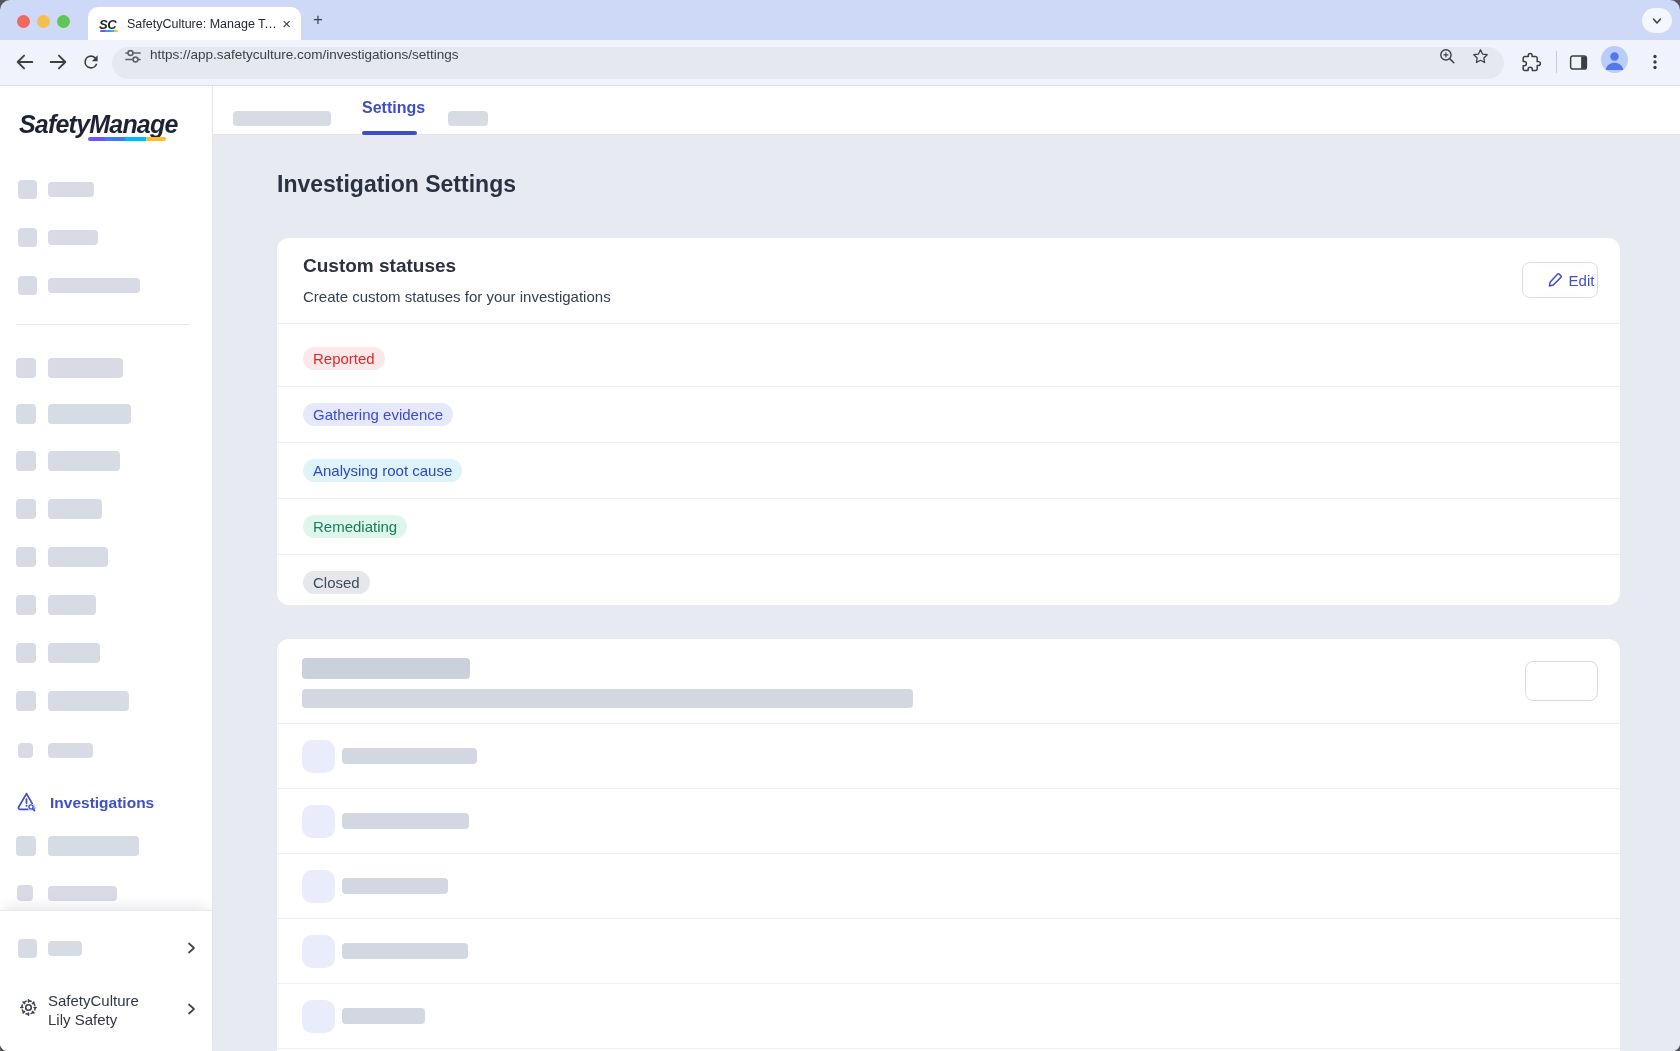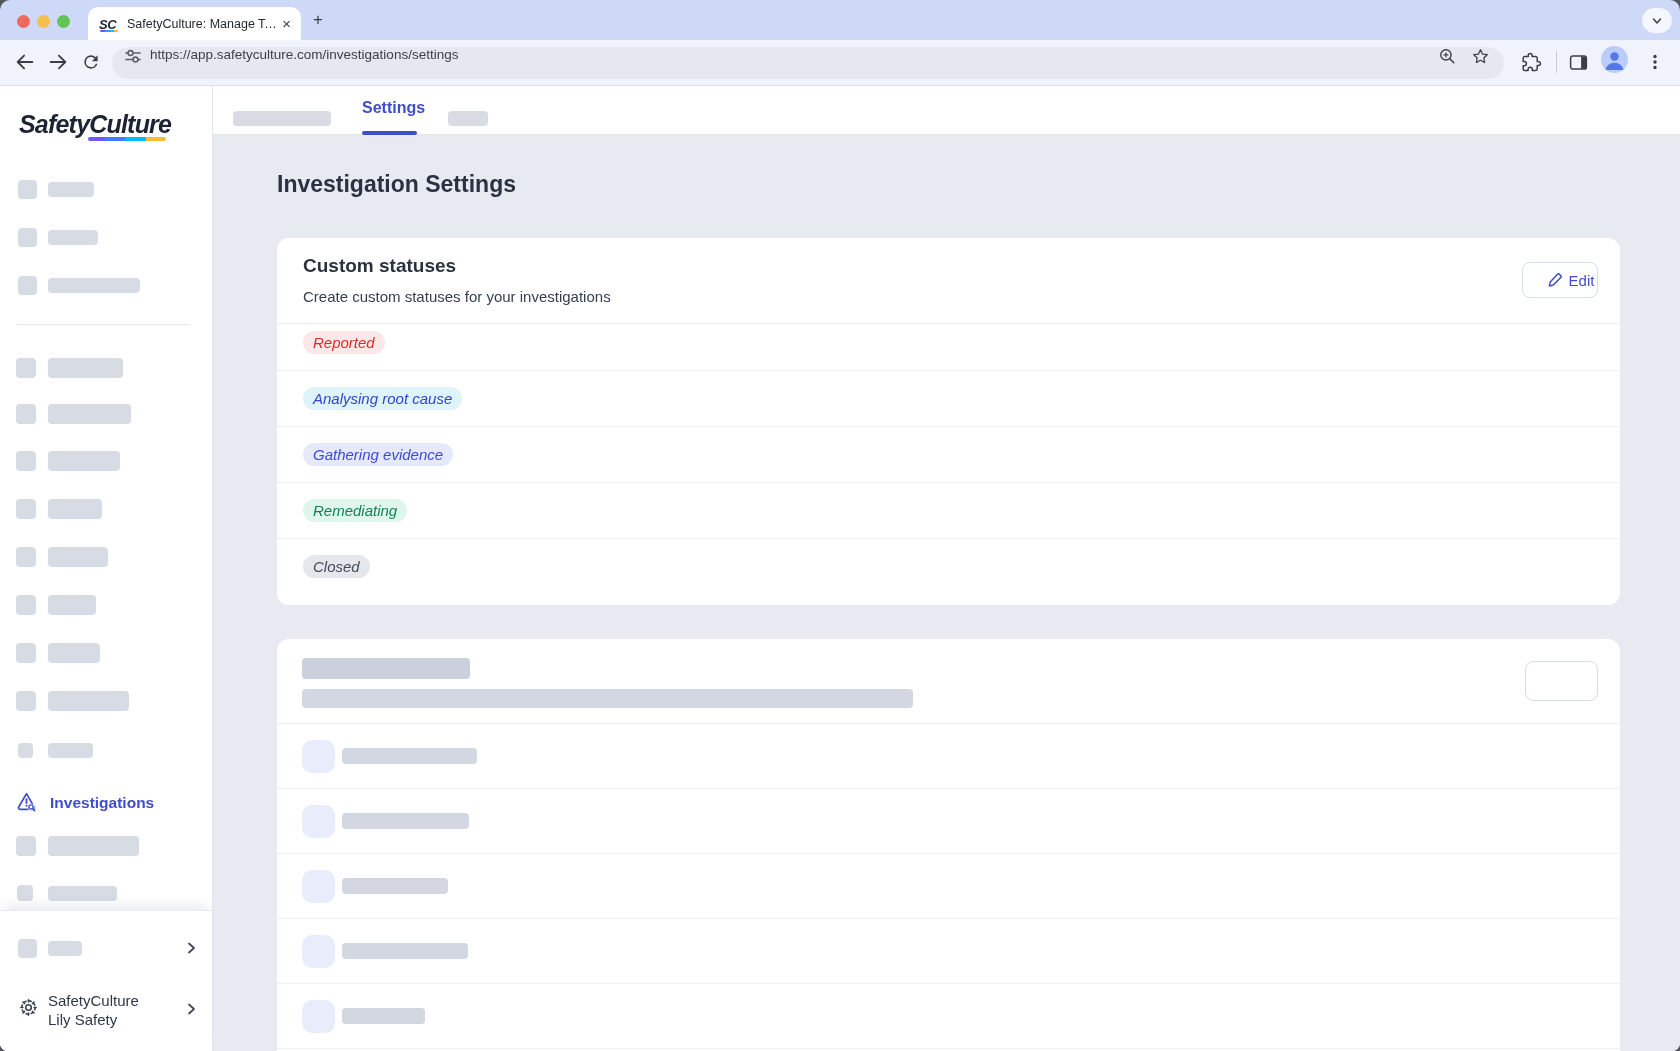--- a/index.html
+++ b/index.html
@@ -52,21 +52,21 @@
   .tabbar .underline { position:absolute; left:149px; top:45px; width:55px; height:3.5px; border-radius:2px; background:#3E4EC8; }
   .content { position:absolute; left:0; top:49px; width:1467px; height:916px; background:#E7EAF1; overflow:hidden; }
   .page-title { position:absolute; left:64px; top:36px; font-size:23px; font-weight:700; color:#2A3242; }
   .card { position:absolute; left:64px; width:1343px; background:#ffffff; border-radius:12px; }
   .card1 { top:103px; height:367px; }
   .card2 { top:504px; height:500px; }
   .card1 .c-title { position:absolute; left:26px; top:17px; font-size:19px; font-weight:700; color:#2A3242; }
   .card1 .c-sub { position:absolute; left:26px; top:50px; font-size:15px; color:#353F52; }
   .edit-btn { position:absolute; right:22px; top:24px; width:76px; height:36px; border:1px solid #D8DCEE; border-radius:8px; background:#fff; display:flex; align-items:center; justify-content:center; gap:6px; color:#4150C8; font-size:15px; font-weight:500;padding-left:21px; }
   .hdr-div { position:absolute; left:0; top:85px; width:100%; height:1px; background:#EBEDF1; }
-  .status-list { position:absolute; left:0; top:76px; width:100%;font-style:italic; }
+  .status-list { position:absolute; left:0; top:92px; width:100%; }
   .status-row { height:56px; display:flex; align-items:center; padding-left:26px; }
   .status-row + .status-row { border-top:1px solid #EDEFF3; }
   .badge { font-size:15px; font-weight:500; line-height:19px; padding:2px 10px; border-radius:12px; }
   .ghost-btn { position:absolute; right:22px; top:22px; width:73px; height:40px; border:1px solid #D7DBE8; border-radius:8px; background:#fff; }
   .c2-div { position:absolute; left:0; top:84px; width:100%; height:1px; background:#EBEDF1; }
   .c2-rows { position:absolute; left:0; top:85px; width:100%; }
   .c2-row { height:65px; border-bottom:1px solid #EDEFF3; display:flex; align-items:center; padding-left:25px; }
   .c2-row .tile { width:33px; height:33px; border-radius:10px; background:#E8ECFB; flex:0 0 auto; }
   .c2-row .bar { height:16px; border-radius:4px; background:#D2D7E1; margin-left:7px; }
   svg { display:block; }
@@ -151,21 +151,21 @@
         <circle cx="9" cy="3.5" r="1.7" fill="#3A3F45"></circle>
         <circle cx="9" cy="9" r="1.7" fill="#3A3F45"></circle>
         <circle cx="9" cy="14.5" r="1.7" fill="#3A3F45"></circle>
       </svg>
   </div>
 
   <div class="app">
 
     <div class="sidebar">
       <div class="logo">
-        <span class="t">Safety</span><span class="t">Culture</span>
+        <span class="t">Safety</span><span class="t">Manage</span>
         <span class="grad"></span>
       </div>
 
       <div class="sq" style="left:18px; top:94px; width:19px; height:19px;"></div>
       <div class="sk" style="left:48px; top:96px; width:46px; height:15px;"></div>
       <div class="sq" style="left:18px; top:142px; width:19px; height:19px;"></div>
       <div class="sk" style="left:48px; top:144px; width:50px; height:15px;"></div>
       <div class="sq" style="left:18px; top:190px; width:19px; height:19px;"></div>
       <div class="sk" style="left:48px; top:192px; width:92px; height:15px;"></div>
 
@@ -250,24 +250,24 @@
                 <path d="M12.2 2.1l1.7 1.7a1.1 1.1 0 0 1 0 1.55L6.3 13 2.4 13.9l.85-3.9L10.65 2.1a1.1 1.1 0 0 1 1.55 0z" fill="none" stroke="#4150C8" stroke-width="1.5" stroke-linejoin="round"></path>
               </svg>
             <span>Edit</span>
           </button>
           <div class="hdr-div"></div>
           <div class="status-list">
               <div class="status-row">
                 <span class="badge" style="color: rgb(217, 43, 43); background: rgb(252, 232, 232);">Reported</span>
               </div>
               <div class="status-row">
+                <span class="badge" style="color: rgb(59, 75, 216); background: rgb(230, 233, 251);">Gathering evidence</span>
+              </div>
+              <div class="status-row">
                 <span class="badge" style="color: rgb(50, 70, 200); background: rgb(223, 243, 250);">Analysing root cause</span>
-              </div>
-              <div class="status-row">
-                <span class="badge" style="color: rgb(59, 75, 216); background: rgb(230, 233, 251);">Gathering evidence</span>
               </div>
               <div class="status-row">
                 <span class="badge" style="color: rgb(21, 128, 91); background: rgb(223, 246, 236);">Remediating</span>
               </div>
               <div class="status-row">
                 <span class="badge" style="color: rgb(65, 75, 90); background: rgb(229, 231, 236);">Closed</span>
               </div>
             </div>
         </div>
 

